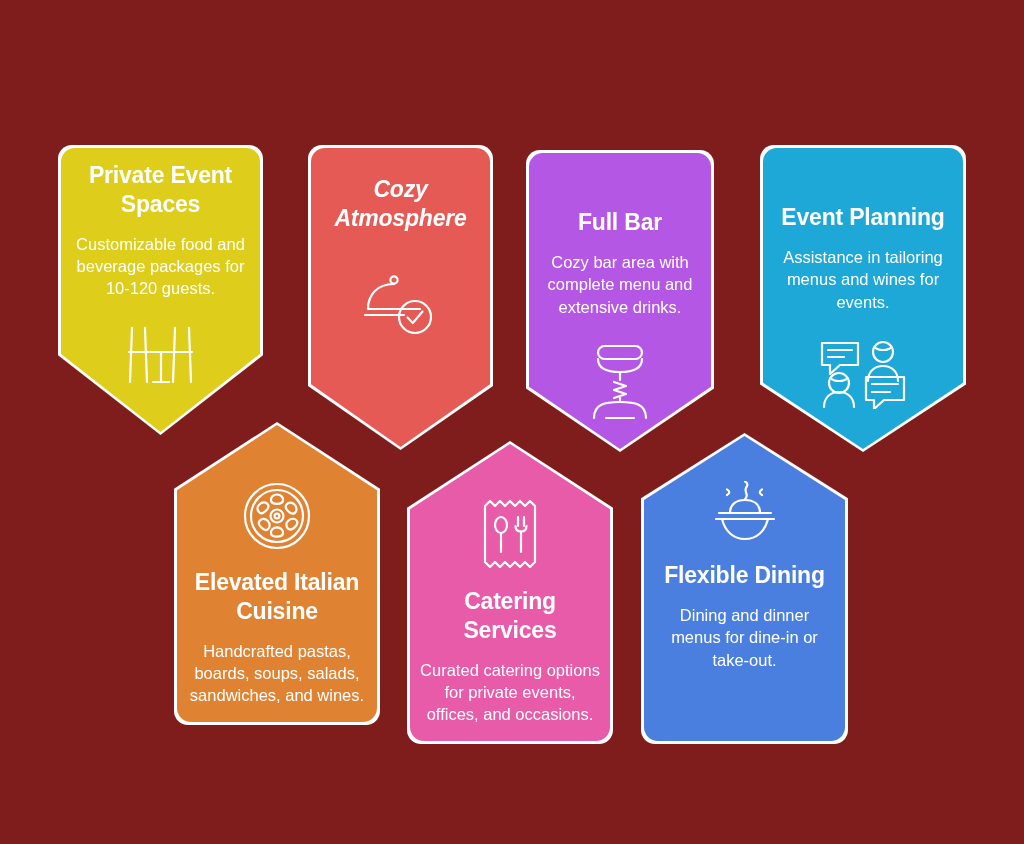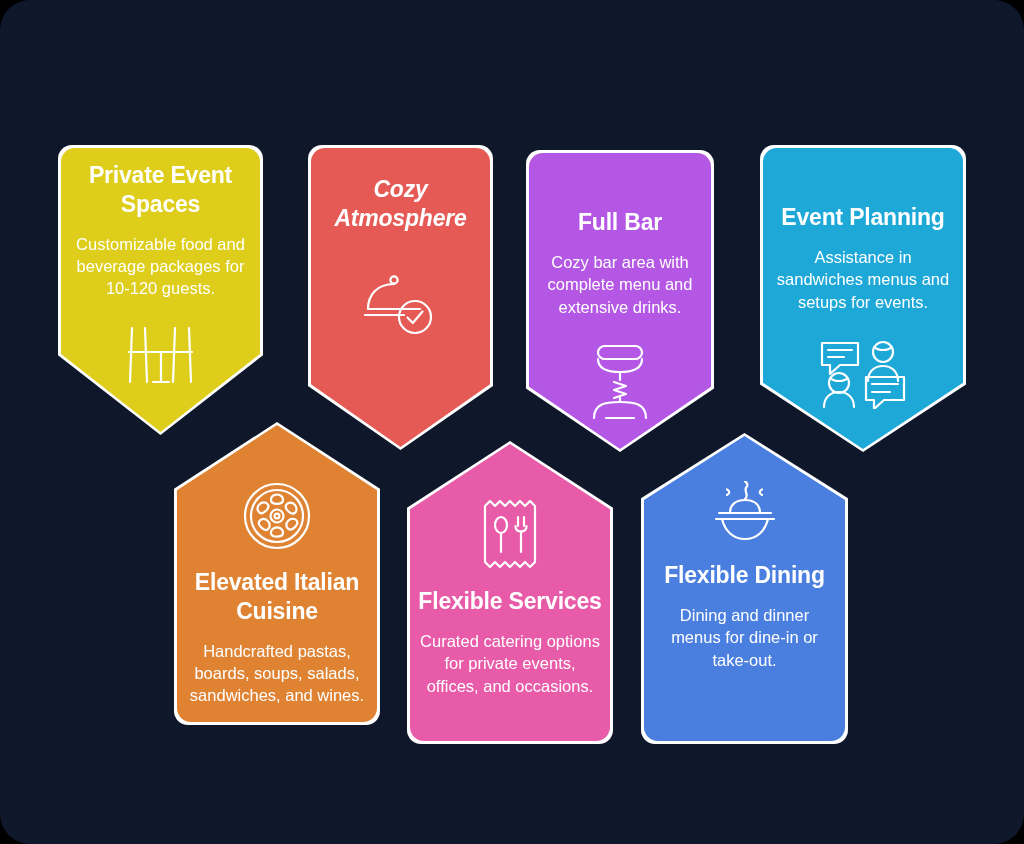--- a/index.html
+++ b/index.html
@@ -10,22 +10,21 @@
   }
   body {
     font-family: "Liberation Sans", sans-serif;
     -webkit-font-smoothing: antialiased;
   }
 
   #stage {
     position: relative;
     width: 1024px;
     height: 844px;
-    background: #0f172a;
-    border-radius: 30px;
+    background: #7f1d1d;
   }
 
   
   .card {
     position: absolute;
     box-sizing: border-box;
     color: #ffffff;
     text-align: center;
     padding: 0;
   }
@@ -199,21 +198,21 @@
       </div>
     </div>
   </div>
 
   <div class="card pennant c4">
     <div class="outline"></div>
     <div class="fill" style="left:3px;top:3px;width:calc(100% - 6px);height:calc(100% - 6px);background:#1DA8D8;"></div>
     <div class="content">
       <div class="card-title">Event Planning</div>
       <div class="sp-a"></div>
-      <div class="card-desc">Assistance in sandwiches menus and setups for events.</div>
+      <div class="card-desc">Assistance in tailoring menus and wines for events.</div>
       <div class="sp-b"></div>
       <div class="icon-wrap">
         <svg width="86" height="70" viewBox="0 0 86 70" fill="none" stroke="#ffffff" stroke-width="2.2" stroke-linecap="round" stroke-linejoin="round">
 
           <path d="M2 4 h36 v22 h-18 l-10 9 v-9 h-8 z"></path>
           <path d="M8 11 h24"></path>
           <path d="M8 18 h16"></path>
 
           <circle cx="63" cy="13" r="10"></circle>
           <path d="M54.5 8 C58 12 68 12 71.5 8"></path>
@@ -266,21 +265,21 @@
                    v56 l-5 5 l-5 -5 l-5 5 l-5 -5 l-5 5 l-5 -5 l-5 5 l-5 -5 l-5 5 l-5 -5 z"></path>
           <ellipse cx="20" cy="26" rx="6" ry="8"></ellipse>
           <path d="M20 34 L20 53"></path>
           <path d="M37 18 L37 27"></path>
           <path d="M43 18 L43 27"></path>
           <path d="M34.5 27 C34.5 31 36 32.5 40 32.5 C44 32.5 45.5 31 45.5 27"></path>
           <path d="M40 32.5 L40 53"></path>
         </svg>
       </div>
       <div class="sp-c"></div>
-      <div class="card-title">Flexible Services</div>
+      <div class="card-title">Catering Services</div>
       <div class="sp-a"></div>
       <div class="card-desc">Curated catering options for private events, offices, and occasions.</div>
     </div>
   </div>
 
   <div class="card chevron c7">
     <div class="outline"></div>
     <div class="fill" style="left:3px;top:3px;width:calc(100% - 6px);height:calc(100% - 6px);background:#4A7FE0;"></div>
     <div class="content">
       <div class="icon-wrap">

